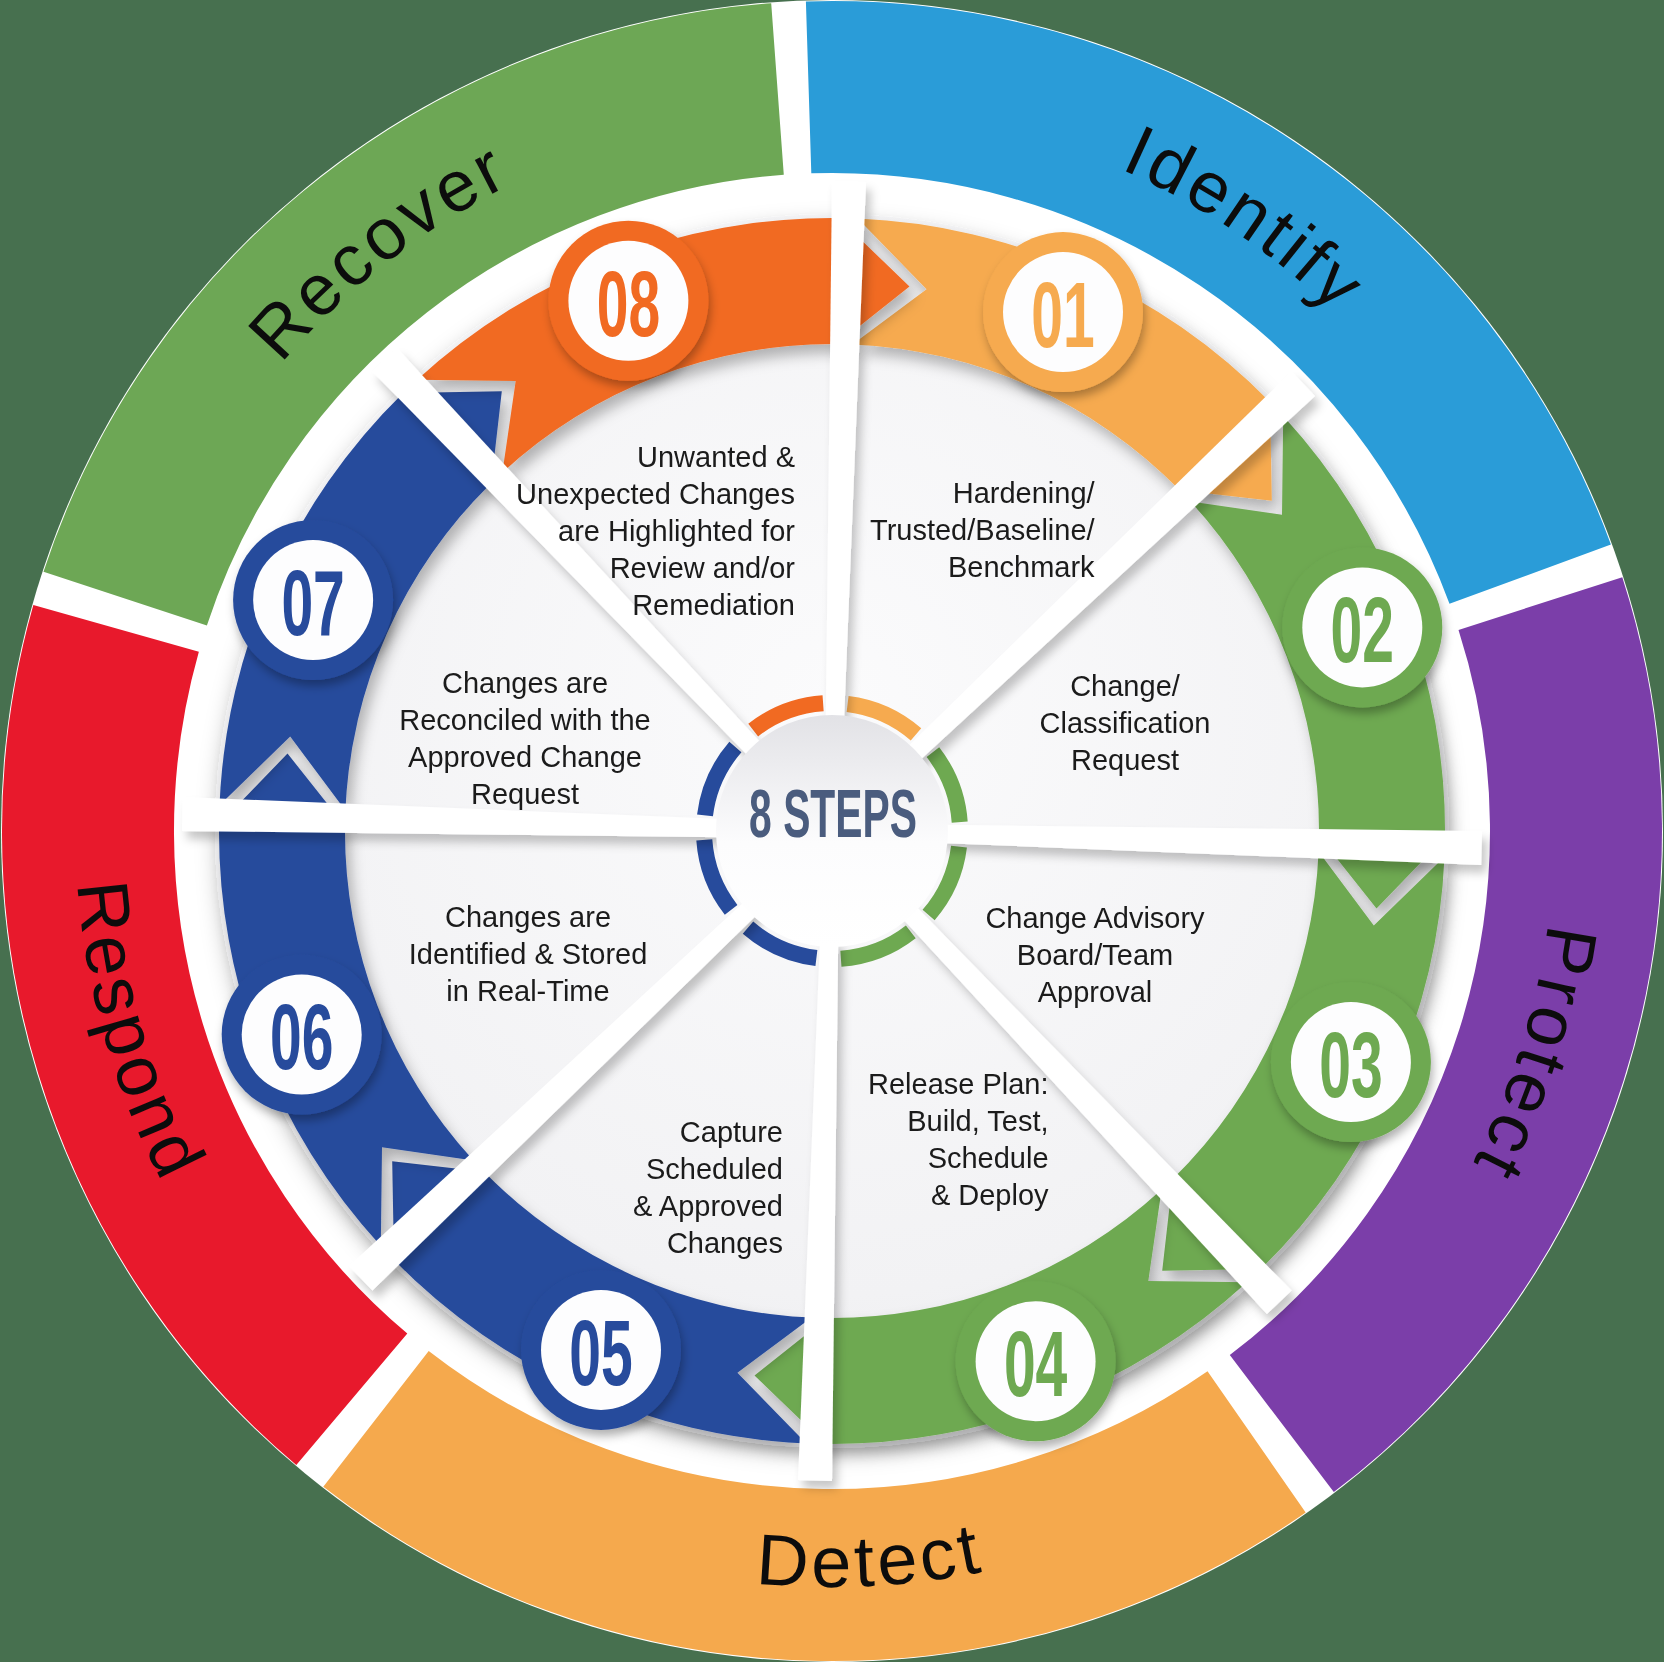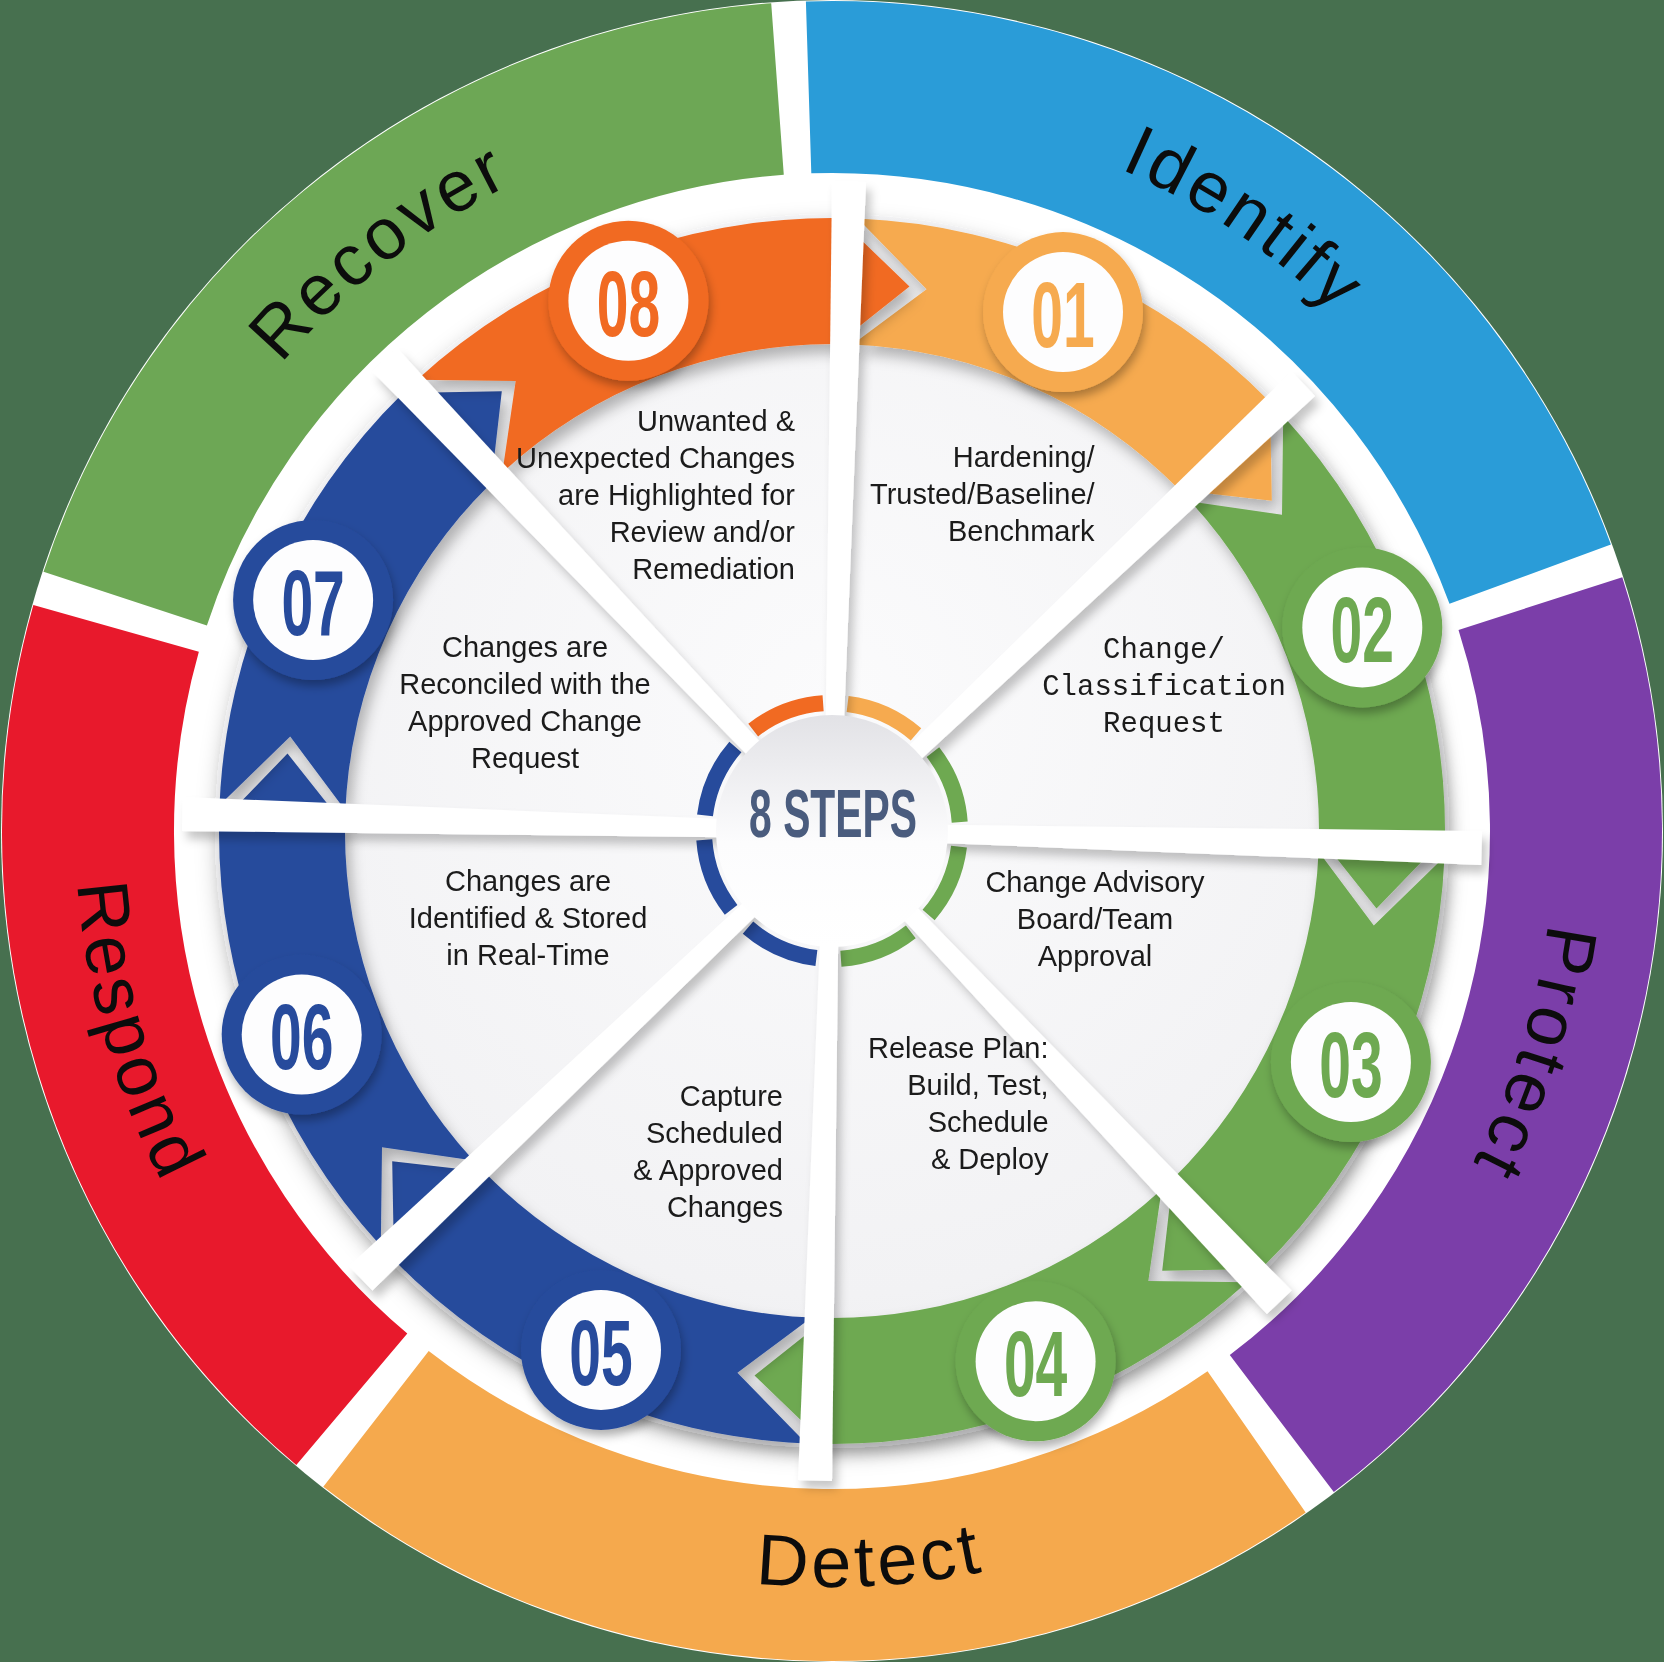--- a/index.html
+++ b/index.html
@@ -6,20 +6,21 @@
   .stage{
     position:relative;width:1664px;height:1662px;overflow:hidden;
     background:#47704F;
     font-family:"Liberation Sans","DejaVu Sans",sans-serif;
   }
   .stage svg{position:absolute;left:0;top:0;}
   .step-text{
     position:absolute;
     font-size:29px;line-height:37px;color:#1b1b1b;
     white-space:pre-line;
+    margin-top:36px;
   }
   .align-left{transform:translate(0,-50%);text-align:right;}
   .align-center{transform:translate(-50%,-50%);text-align:center;}
   .align-right{transform:translate(-100%,-50%);text-align:right;}
 </style>
 </head>
 <body>
 
 <div class="stage">
   <svg id="diagram" width="1664" height="1662" viewBox="0 0 1664 1662">
@@ -125,21 +126,21 @@
       <g>
         <circle cx="628.4" cy="300.7" r="80" fill="#F16A22" filter="url(#badgeShadow)"></circle>
         <circle cx="628.4" cy="300.7" r="60" fill="#fdfdfe"></circle>
         <text transform="translate(628.4,300.7) scale(0.62,1)" text-anchor="middle" dominant-baseline="central" dy="3" font-size="92" font-weight="bold" fill="#F16A22">08</text>
       </g>
     </svg>
   <div id="step-texts">
       <div class="step-text align-left" style="left: 870px; top: 494px;">Hardening/
 Trusted/Baseline/
 Benchmark</div>
-      <div class="step-text align-center" style="left: 1164px; top: 687px; font-family: Liberation Mono, monospace;">Change/
+      <div class="step-text align-center" style="left: 1125px; top: 687px;">Change/
 Classification
 Request</div>
       <div class="step-text align-center" style="left: 1095px; top: 919px;">Change Advisory
 Board/Team
 Approval</div>
       <div class="step-text align-left" style="left: 868px; top: 1104px;">Release Plan:
 Build, Test,
 Schedule
 &amp; Deploy</div>
       <div class="step-text align-right" style="left: 783px; top: 1152px;">Capture

